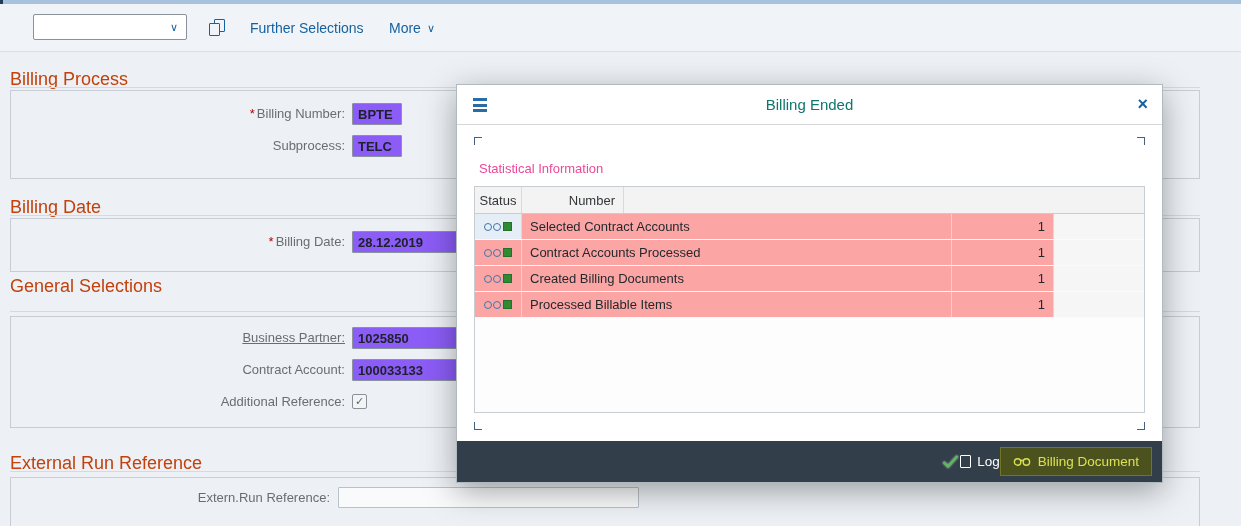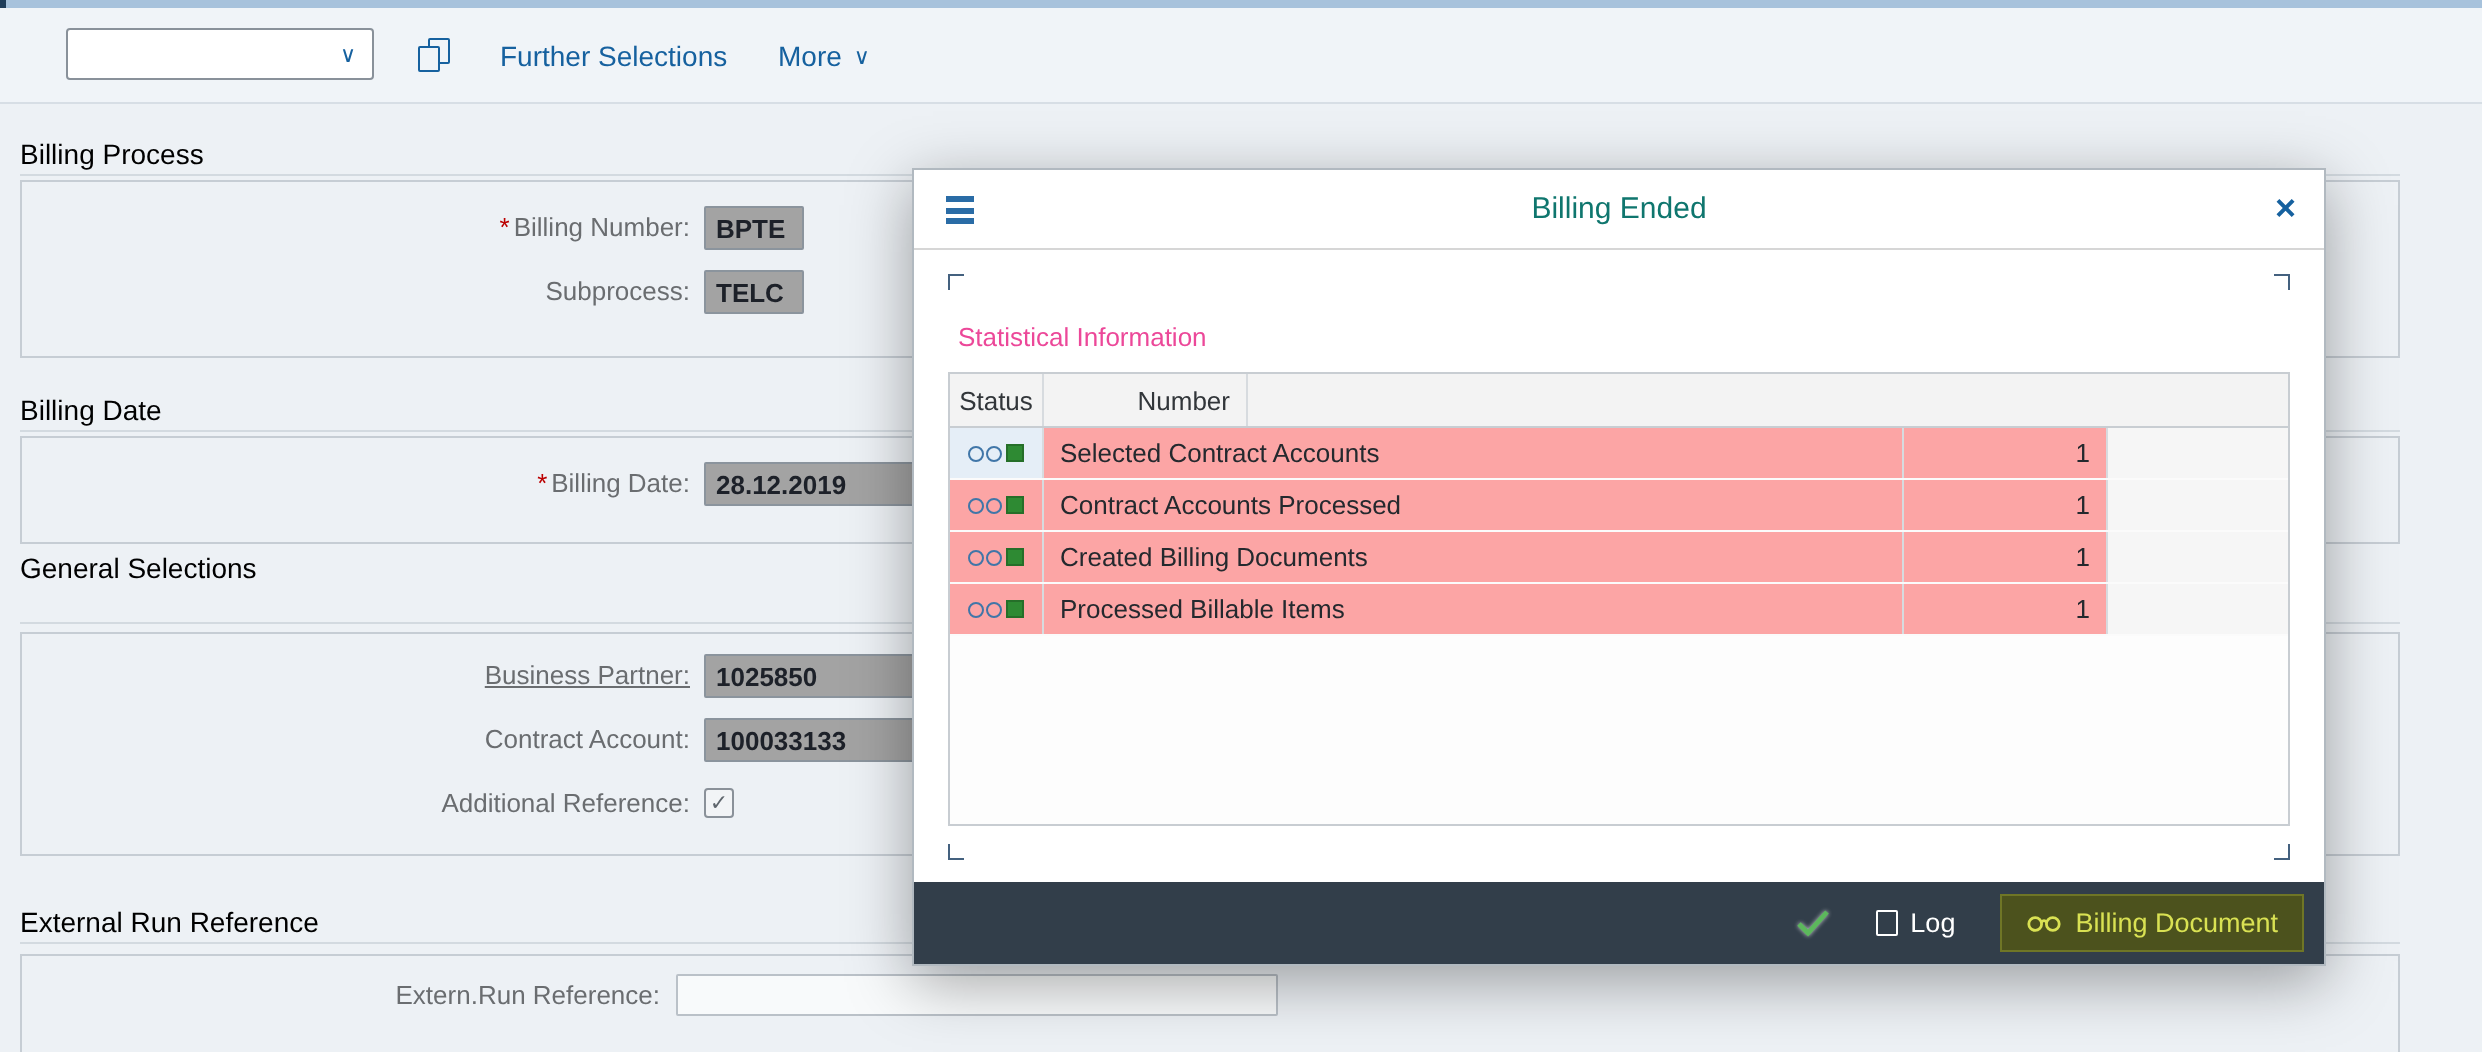--- a/index.html
+++ b/index.html
@@ -17,26 +17,26 @@
   .combobox { position:absolute; left:33px; top:10px; width:154px; height:26px; background:#fff;
     border:1px solid #89919a; border-radius:2px; display:flex; align-items:center; justify-content:flex-end;
     padding-right:8px; color:#16619f; font-size:12px; cursor:pointer; }
   .copy-icon { position:absolute; left:209px; top:15px; width:18px; height:18px; cursor:pointer; }
   .copy-back { position:absolute; left:5px; top:0; width:11px; height:13px; border:1.5px solid #16619f; border-radius:1px; }
   .copy-front { position:absolute; left:0; top:4px; width:11px; height:13px; border:1.5px solid #16619f; border-radius:1px; background:#f0f4f8; }
   .tb-link { position:absolute; top:4px; height:40px; display:flex; align-items:center; gap:6px;
     color:#16619f; font-size:14px; cursor:pointer; white-space:nowrap; }
   .chev { font-size:11px; color:#16619f; }
   
-  .sec-title { position:absolute; left:10px; font-size:14px; color:#000000; }
+  .sec-title { position:absolute; left:10px; font-size:18px; color:#c2410c; }
   .sec-line { position:absolute; left:10px; width:1190px; height:1px; background:#d3dae0; }
   .groupbox { position:absolute; left:10px; width:1190px; border:1px solid #c6cdd4; }
   .flabel { position:absolute; left:0; text-align:right; color:#6a6d70; font-size:13px; height:22px; line-height:22px; white-space:nowrap; }
   .req { color:#bb0000; margin-right:2px; font-size:13px; }
-  .finput { position:absolute; height:22px; background:#a3a3a3; border:1px solid #8b949d; border-radius:1px;
+  .finput { position:absolute; height:22px; background:#8b5cf6; border:1px solid #8b949d; border-radius:1px;
     font-family:"Liberation Sans", sans-serif; font-weight:bold; font-size:13px; color:#1d2129; padding:0 5px; outline:none; }
   .finput:disabled { background:#f8fafb; border-color:#bac1c8; }
   .checkbox { position:absolute; left:352px; width:15px; height:15px; background:#f2f4f6; border:1.5px solid #8a9199;
     border-radius:2px; display:flex; align-items:center; justify-content:center; color:#5f666d; font-size:11px; cursor:default; }
   
   .dialog { position:absolute; left:456px; top:84px; width:707px; height:399px; background:#fff;
     border:1px solid #b1b9c0; box-shadow:0 8px 30px rgba(0,0,0,.35); z-index:10; }
   .dlg-header { position:relative; height:40px; border-bottom:1px solid #d6d6d6;
     display:flex; align-items:center; justify-content:center; }
   .dlg-title { font-size:15px; color:#0f766e; }
@@ -58,21 +58,21 @@
   .c-msg { width:430px; padding-left:8px; }
   .c-num { width:102px; justify-content:flex-end; padding-right:8px; }
   .c-extra { flex:1; border-right:none; background:#f6f6f6; }
   .thead .cell { color:#32363a; background:#f3f3f3; }
   .thead .c-extra { background:#f3f3f3; }
   .sel-cell { background:#e5eef7; }
   .status-icon { display:flex; align-items:center; }
   .circ { width:8px; height:8px; border:1.5px solid #4076a8; border-radius:50%; margin-right:1px; }
   .sq { width:9px; height:9px; background:#2e8a33; border:1px solid #256f29; margin-left:1px; }
   .dlg-footer { position:absolute; left:0; right:0; bottom:0; height:41px; background:#323e4a;
-    display:flex; align-items:center; justify-content:flex-end; gap:22px; padding-right:10px; }
+    display:flex; align-items:center; justify-content:flex-end; padding-right:10px; }
   .confirm-check { display:flex; align-items:center; cursor:pointer; filter:drop-shadow(0 0 1px rgba(255,255,255,.7)); }
   .log-btn { display:flex; align-items:center; gap:6px; color:#fff; font-size:13.5px; cursor:pointer; }
   .log-icon { width:11px; height:13px; border:1.5px solid #fff; border-radius:1px; }
   .bd-btn { display:flex; align-items:center; gap:7px; background:#4c521d; color:#d9e153;
     border:1px solid #6f7626; height:29px; padding:0 12px; font-size:13.5px; cursor:pointer; }
 </style>
 </head>
 <body>
 
 <div class="topstrip"></div>

